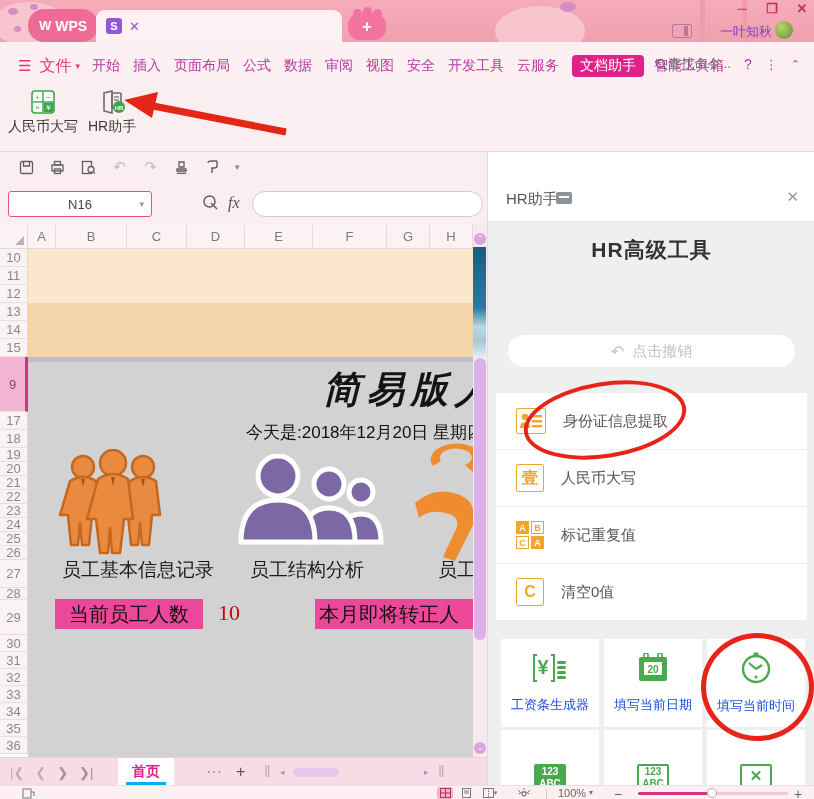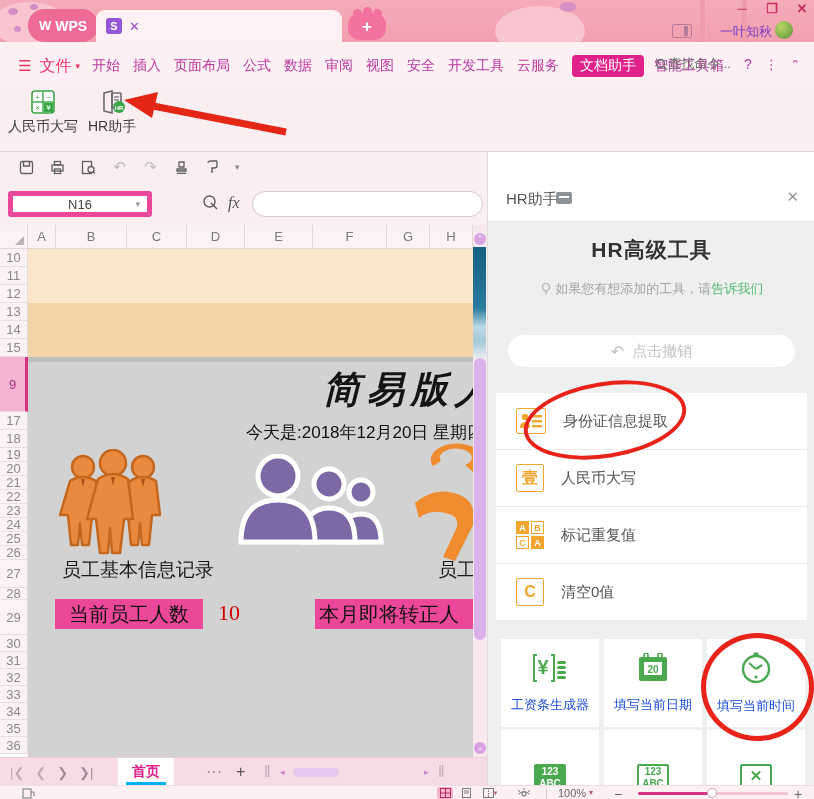--- a/index.html
+++ b/index.html
@@ -49,21 +49,21 @@
   .big-btn .lbl{font-size:14px;color:#3c3c3c;white-space:nowrap;}
 
   
   .quickbar{left:0;top:152px;width:487px;height:30px;background:#fbeef0;display:flex;align-items:center;padding-left:18px;gap:14px;}
   .qicon{width:17px;height:17px;display:flex;align-items:center;justify-content:center;color:#5f5f5f;}
   .qicon.dim{color:#bcbcbc;}
   .qcaret{color:#8a8a8a;font-size:9px;}
 
   
   .formulabar{left:0;top:182px;width:487px;height:43px;background:#fbeef0;}
-  .namebox{position:absolute;left:8px;top:9px;width:144px;height:26px;background:#fff;border:5px solid #ec4899;border-radius:3px;
+  .namebox{position:absolute;left:8px;top:9px;width:144px;height:26px;background:#fff;border:1px solid #ec4899;border-radius:3px;
            font-size:13px;color:#444;display:flex;align-items:center;justify-content:center;}
   .namebox .caret{position:absolute;right:7px;color:#999;font-size:9px;}
   .fx{position:absolute;left:228px;top:12px;font-family:"Liberation Serif",serif;font-style:italic;font-size:16px;color:#555;}
   .fx-input{position:absolute;left:252px;top:9px;width:231px;height:26px;background:#fff;border:1px solid #d8c8cd;border-radius:13px;}
 
   
   .sheet{left:0;top:225px;width:487px;height:532px;background:#fff;}
   .corner{position:absolute;left:0;top:0;width:28px;height:24px;background:#faf2f3;border-right:1px solid #e2d8da;border-bottom:1px solid #e2d8da;}
   .corner i{position:absolute;right:3px;bottom:3px;width:0;height:0;border-left:9px solid transparent;border-bottom:9px solid #bdb3b5;}
   .colheads{position:absolute;left:28px;top:0;height:24px;display:flex;}
@@ -382,20 +382,21 @@
             </g>
         </g>
       </svg>
 
       <svg class="abs" style="left:385px;top:192px;" width="60" height="120" viewBox="0 0 60 120">
         <path d="M20 25 a26 16 0 1 1 40 6 l-8 -7 a16 9 0 1 0 -24 -4 z" fill="#ee8c2f"></path>
         <path d="M2 62 q20 -18 45 -8 q18 8 13 30 l-18 36 l-12 -4 l14 -30 q2 -10 -8 -13 q-18 -6 -30 4 z" fill="#ee8c2f"></path>
       </svg>
 
       <div class="mod-label" style="left:34px;">员工基本信息记录</div>
+      <div class="mod-label" style="left:222px;">员工结构分析</div>
       <div class="mod-label" style="left:410px;">员工</div>
 
       <div class="ylabel" style="left:27px;width:148px;">当前员工人数</div>
       <div class="stat-val">10</div>
       <div class="ylabel" style="left:287px;width:158px;justify-content:flex-start;padding-left:4px;">本月即将转正人</div>
     </div>
 
     <div class="vscroll">
       <div class="scroll-circ" style="top:8px;">⌃</div>
       <div class="teal"></div>
@@ -472,28 +473,20 @@
 
   <div class="abs panel">
     <div class="panel-head">
       <span class="panel-title">HR助手</span>
       <span class="chat-ic">
           <i></i>
         </span>
       <span class="panel-close">✕</span>
     </div>
     <div class="panel-heading">HR高级工具</div>
-    <div class="panel-hint">
-      <svg width="12" height="13" viewBox="0 0 12 13" style="vertical-align:-2px;">
-        <circle cx="6" cy="5" r="3.5" fill="none" stroke="#b5b5b5" stroke-width="1.2"></circle>
-          <line x1="4.5" y1="10" x2="7.5" y2="10" stroke="#b5b5b5" stroke-width="1.2"></line>
-          <line x1="5" y1="12" x2="7" y2="12" stroke="#b5b5b5" stroke-width="1.2"></line>
-      </svg>
-      <span>如果您有想添加的工具，请</span><span class="lnk">告诉我们</span>
-    </div>
     <div class="undo-pill">
       <span style="font-size:16px;">↶</span>
       <span>点击撤销</span>
     </div>
     <div class="toollist" id="toollist">
         <div class="toolrow">
           <span>
             <span class="oi" style="width:30px;height:26px;">
               <svg width="24" height="20" viewBox="0 0 24 20">
                 <circle cx="6" cy="6" r="3.2" fill="#f0a62e"></circle>

